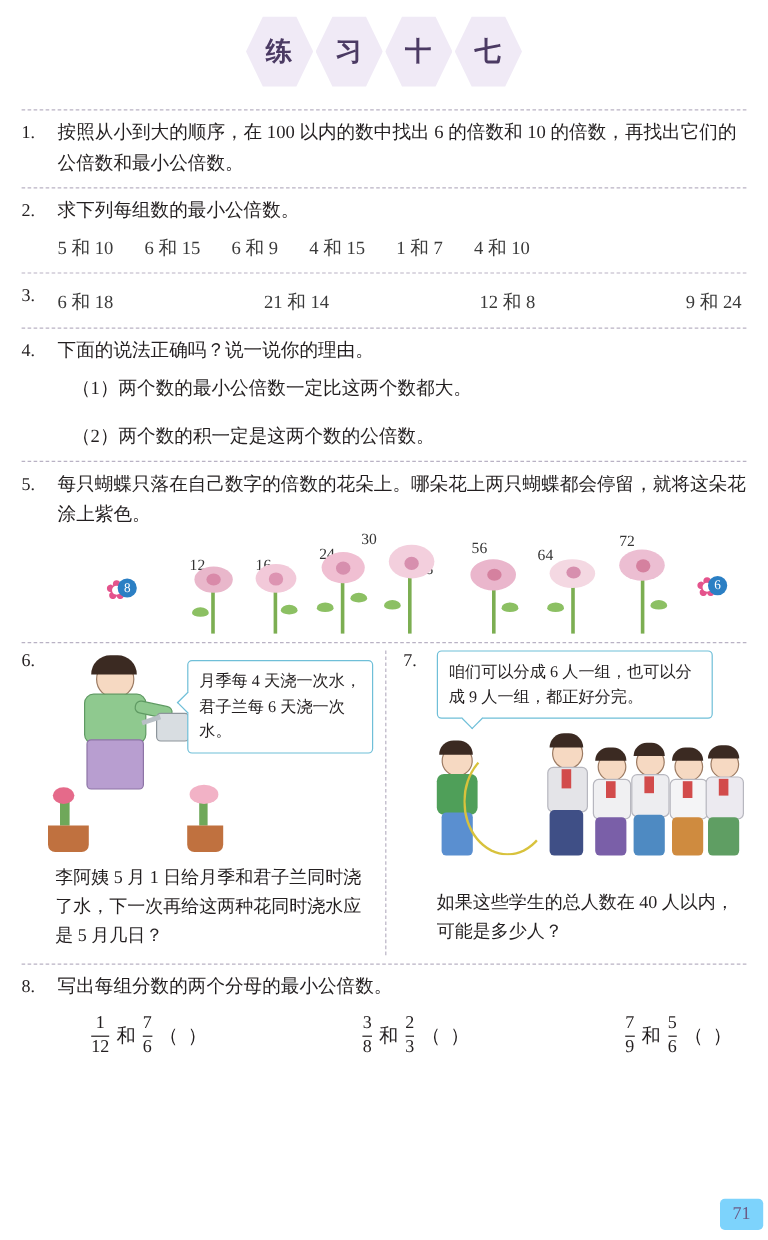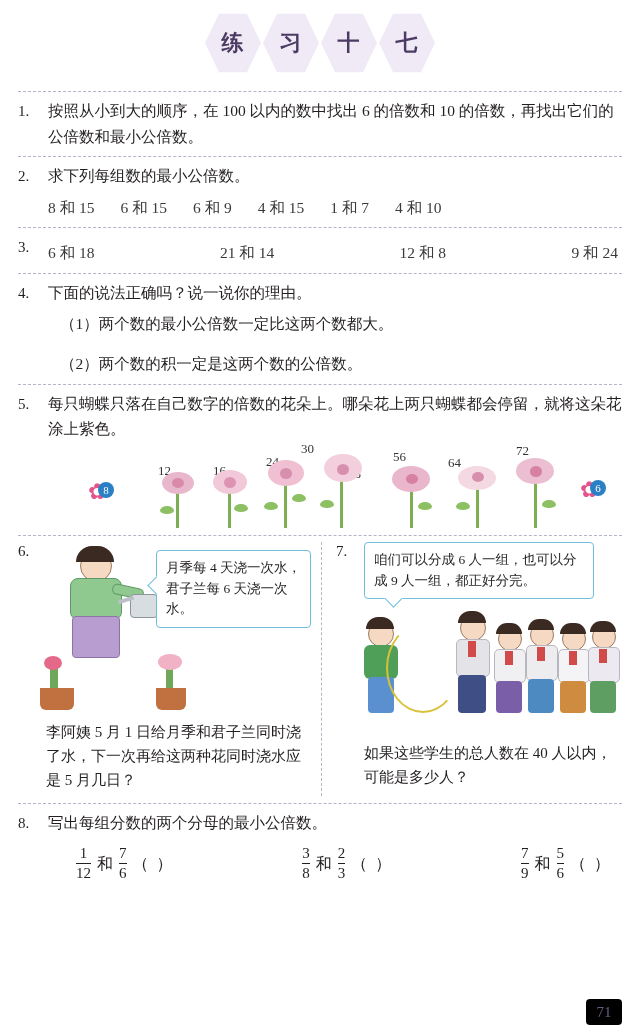--- a/index.html
+++ b/index.html
@@ -217,25 +217,25 @@
   .frac .den {
     border-top: 1px solid #231f20;
     padding-top: 1px;
     margin-top: 1px;
   }
   .paren { letter-spacing: 2px; }
 
   
   .pageno {
     position: absolute;
-    right: 18px;
+    right: 4px;
     bottom: 8px;
     width: 36px;
     height: 26px;
-    background: #000000;
+    background: #7dd3fc;
     border-radius: 4px;
     color: #6b5b86;
     font-size: 15px;
     display: flex;
     align-items: center;
     justify-content: center;
   }
 </style>
 </head>
 <body>
@@ -256,21 +256,21 @@
     <div class="body">按照从小到大的顺序，在 100 以内的数中找出 6 的倍数和 10 的倍数，再找出它们的公倍数和最小公倍数。</div>
   </div>
 
   <div class="divider"></div>
 
   <div class="prob">
     <div class="num">2.</div>
     <div class="body">
       <div>求下列每组数的最小公倍数。</div>
       <div class="answers-row">
-        <span>8 和 15</span>
+        <span>5 和 10</span>
         <span>6 和 15</span>
         <span>6 和 9</span>
         <span>4 和 15</span>
         <span>1 和 7</span>
         <span>4 和 10</span>
       </div>
     </div>
   </div>
 
   <div class="divider"></div>

